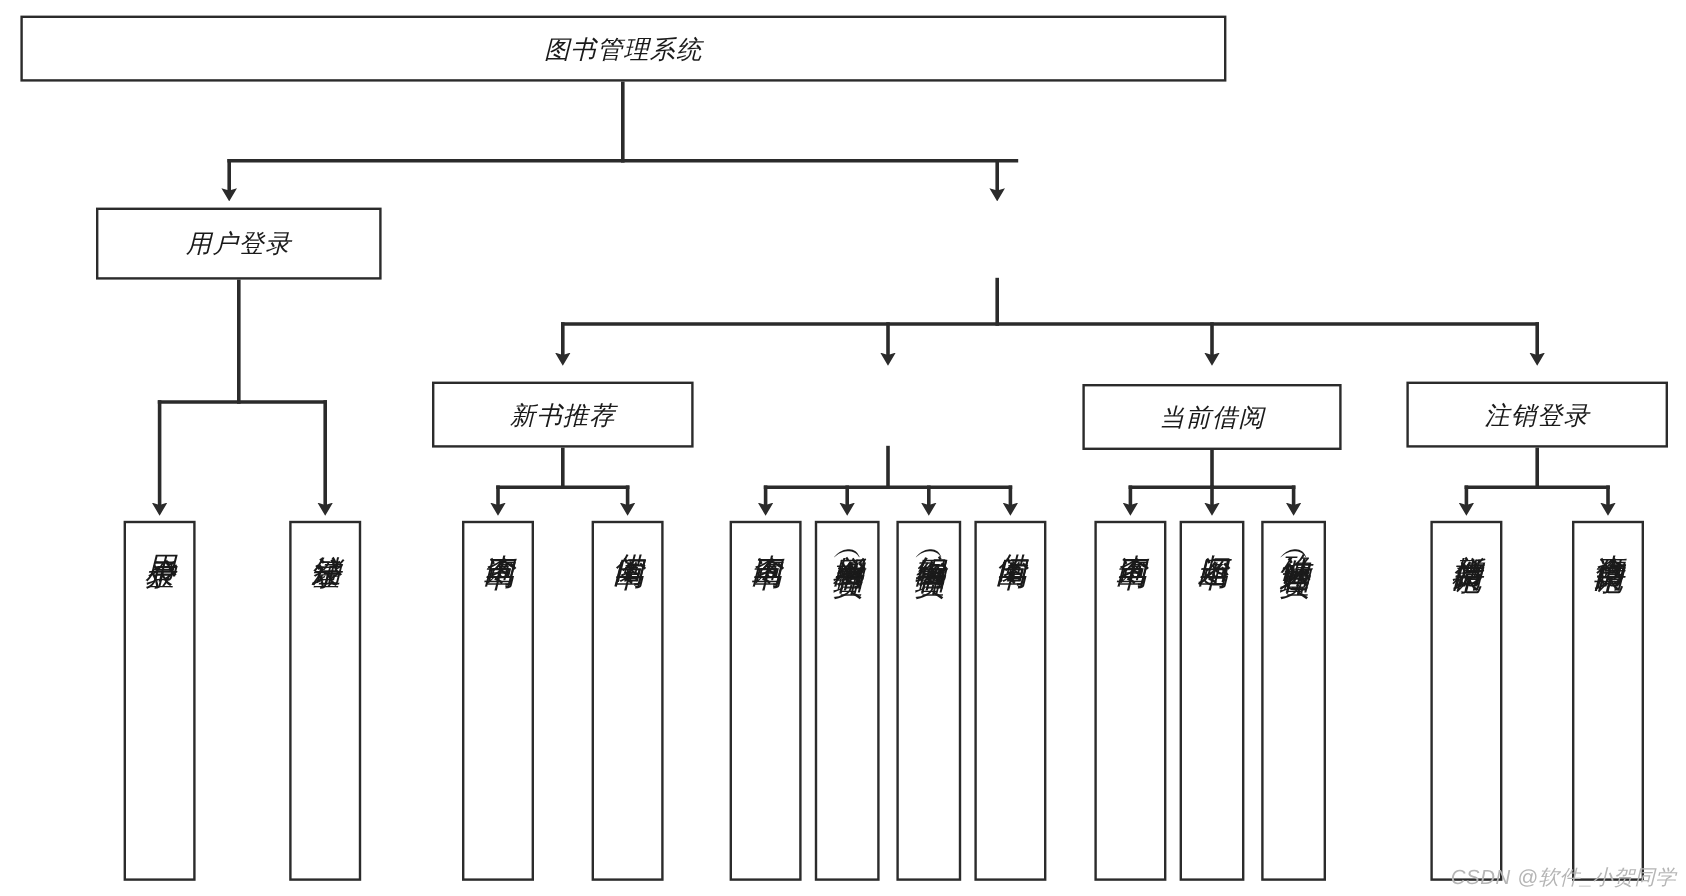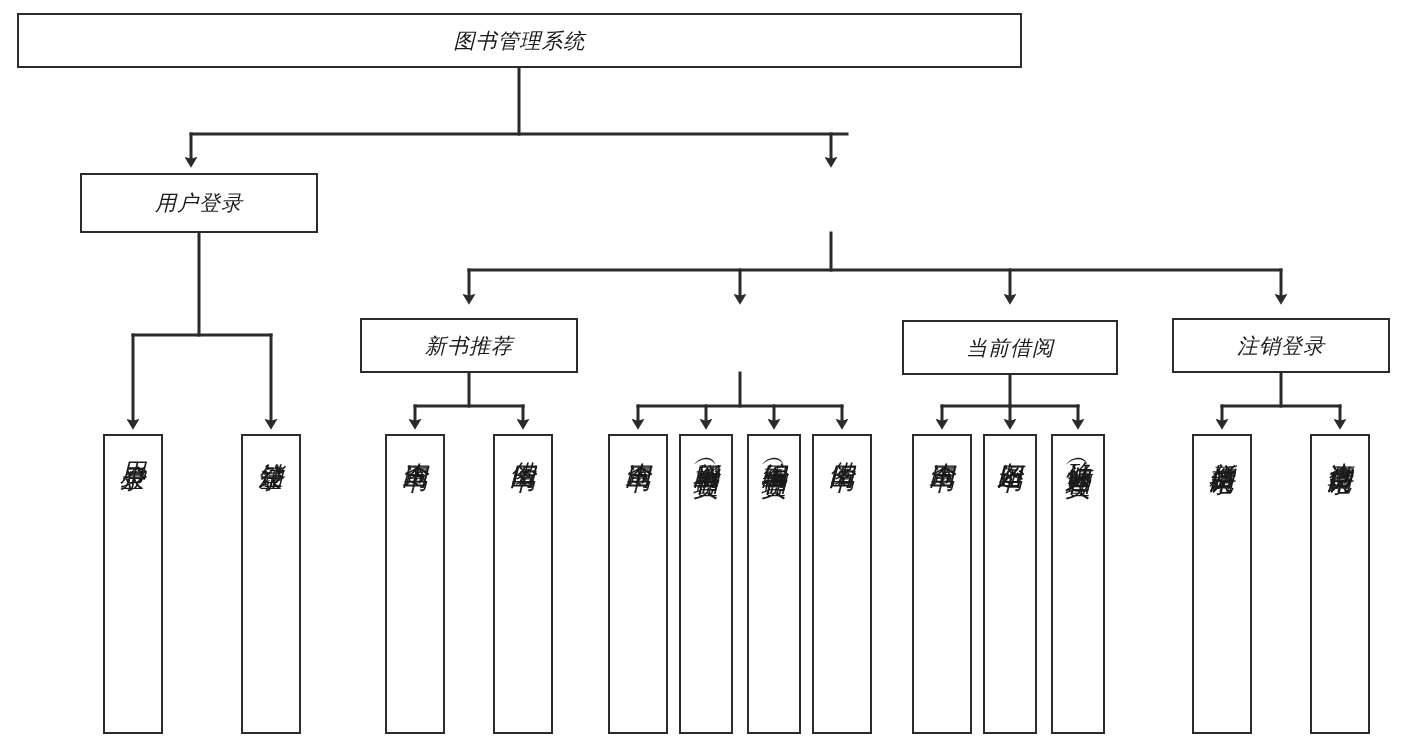--- a/index.html
+++ b/index.html
@@ -194,14 +194,15 @@
   </div>
 
   <div class="node vert" style="left:1192px; top:434px; width:60px; height:300px;">
     <span class="vlabel">新增借阅记录</span>
   </div>
 
   <div class="node vert" style="left:1310px; top:434px; width:60px; height:300px;">
     <span class="vlabel">查询借阅记录</span>
   </div>
 
+  <div id="watermark">CSDN @软件_小贺同学</div>
 
 </div>
 
 </body></html>

